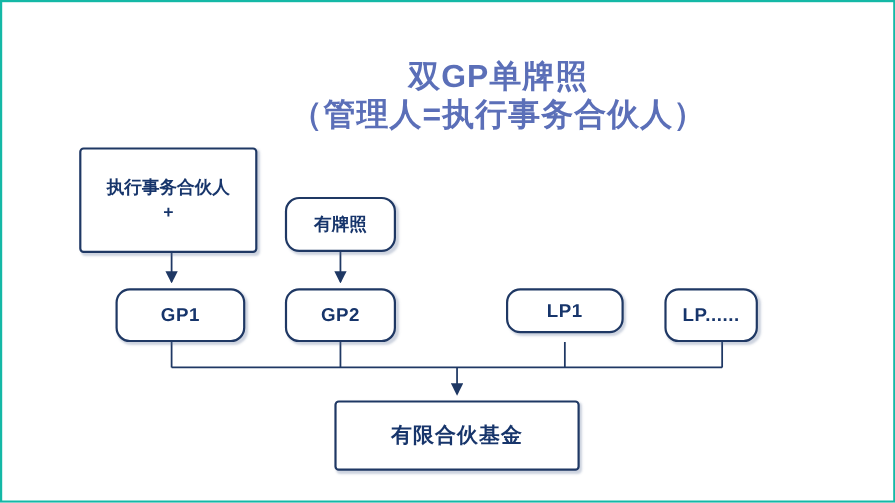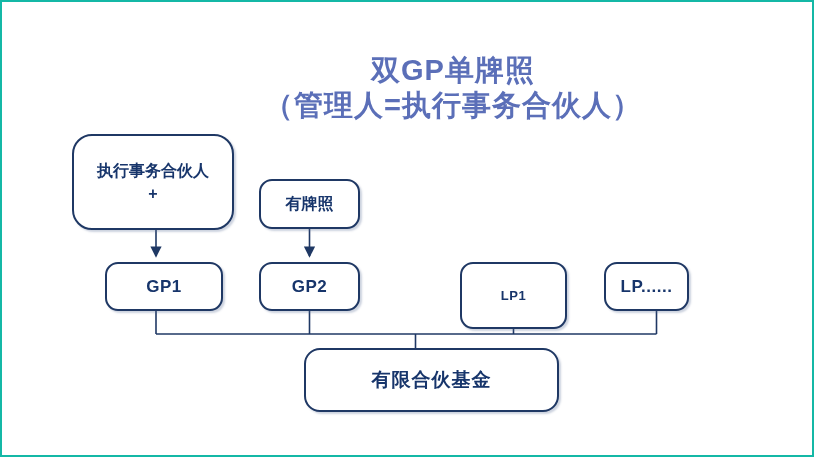--- a/index.html
+++ b/index.html
@@ -43,27 +43,27 @@
     border-radius: 13px;
     color: #17356B;
     font-weight: bold;
     display: flex;
     align-items: center;
     justify-content: center;
     text-align: center;
     box-shadow: 2px 2px 2px rgba(90,110,150,0.30);
   }
 
-  .node-exec   { left: 70px;  top: 132px; width: 162px; height: 96px; border-radius: 20px; font-size: 16px; line-height: 23px; }
+  .node-exec   { left: 70px;  top: 132px; width: 162px; height: 96px; border-radius: 4px; font-size: 16px; line-height: 23px; }
   .node-lic    { left: 257px; top: 177px; width: 101px; height: 50px; font-size: 16px; }
   .node-gp1    { left: 103px; top: 260px; width: 118px; height: 49px; font-size: 17px; letter-spacing: 0.5px; }
   .node-gp2    { left: 257px; top: 260px; width: 101px; height: 49px; font-size: 17px; letter-spacing: 0.5px; }
-  .node-lp1    { left: 458px; top: 260px; width: 107px; height: 67px; font-size: 13px; letter-spacing: 0.5px; }
+  .node-lp1    { left: 458px; top: 260px; width: 107px; height: 41px; font-size: 17px; letter-spacing: 0.5px; }
   .node-lpmore { left: 602px; top: 260px; width: 85px; height: 49px; font-size: 17px; letter-spacing: 0.5px; }
-  .node-fund   { left: 302px; top: 346px; width: 255px; height: 64px; border-radius: 16px; font-size: 19px; letter-spacing: 1px; }
+  .node-fund   { left: 302px; top: 362px; width: 223px; height: 64px; border-radius: 4px; font-size: 19px; letter-spacing: 1px; }
 </style>
 </head>
 <body>
 
 <div class="slide">
 
   <div class="title">
     <div>双GP单牌照</div>
     <div>（管理人=执行事务合伙人）</div>
   </div>

